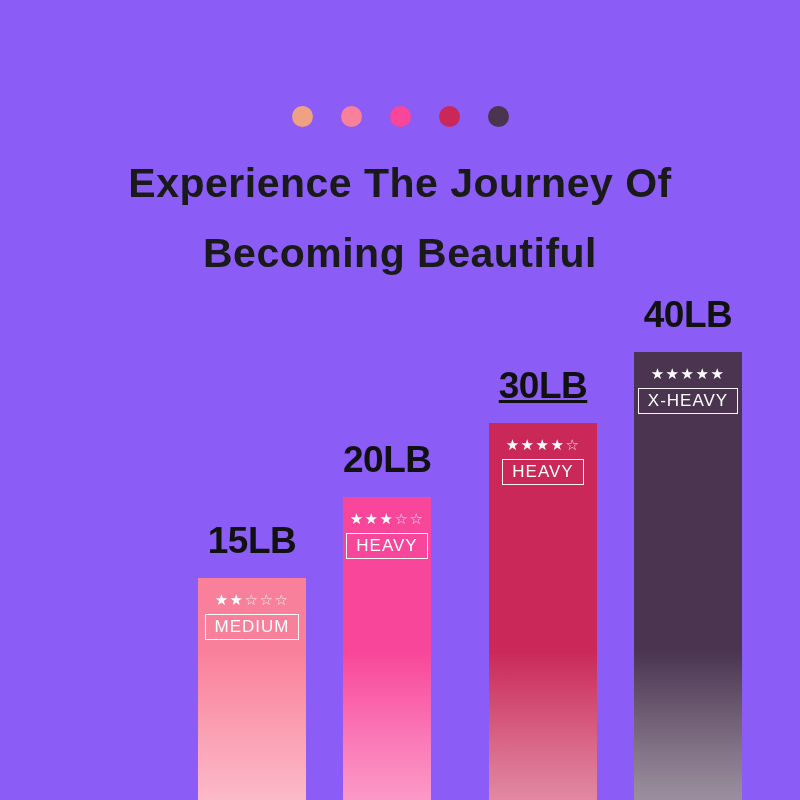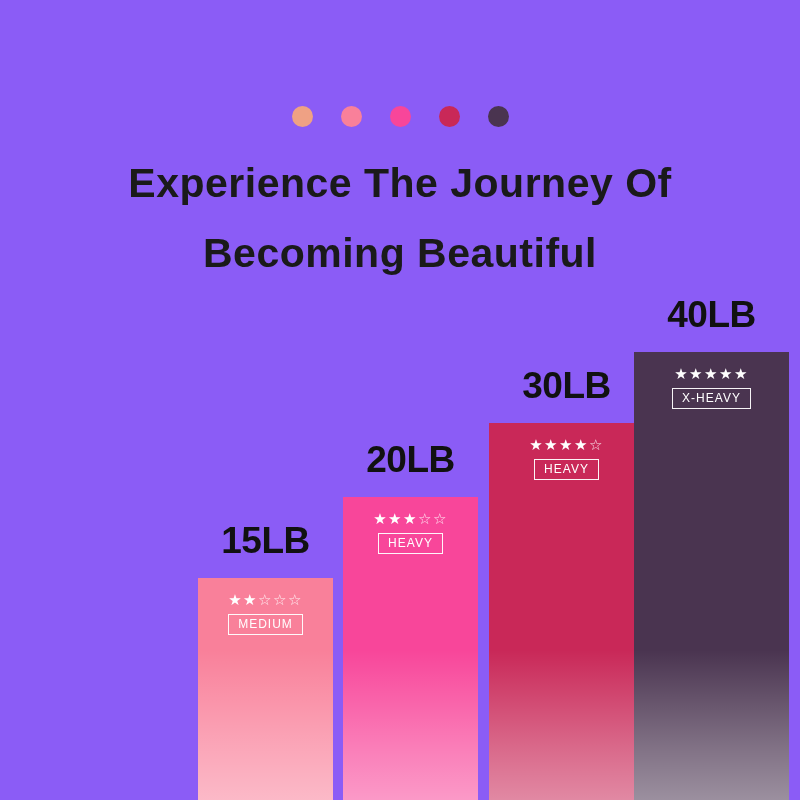--- a/index.html
+++ b/index.html
@@ -61,21 +61,20 @@
   #chart {
     position: absolute;
     left: 0;
     top: 0;
     width: 800px;
     height: 800px;
   }
   .bar-group {
     position: absolute;
     bottom: 0;
-    padding-left: 47px;
   }
   .bar-weight {
     position: absolute;
     left: 0;
     width: 100%;
     text-align: center;
     color: #111111;
     font-size: 37px;
     font-weight: bold;
     letter-spacing: -0.5px;
@@ -116,21 +115,21 @@
     color: #ffffff;
     letter-spacing: 1.5px;
     white-space: nowrap;
   }
   .star-empty {
     opacity: 0.85;
   }
   .badge {
     border: 1.5px solid rgba(255,255,255,0.95);
     color: #ffffff;
-    font-size: 12px;
+    font-size: 17px;
     letter-spacing: 1px;
     padding: 3px 9px 4px 9px;
     line-height: 1;
     white-space: nowrap;
     text-align: right;
   }
 </style>
 </head>
 <body>
 
@@ -143,21 +142,21 @@
     <span class="swatch-dot" style="background: rgb(201, 40, 88);"></span>
     <span class="swatch-dot" style="background: rgb(74, 52, 80);"></span>
   </div>
 
   <div id="headline">
     <span class="line">Experience The Journey Of</span>
     <span class="line">Becoming Beautiful</span>
   </div>
 
   <div id="chart">
-      <div class="bar-group" style="left: 198px; width: 88px; height: 222px;">
+      <div class="bar-group" style="left: 198px; width: 108px; height: 222px;">
         <div class="bar-weight" style="top: -56px;">15LB</div>
         <div class="bar-column" style="height: 222px;">
           <div class="bar-inner" style="background: rgb(249, 128, 154);"></div>
           <div class="bar-fade"></div>
           <div class="bar-content">
             <div class="stars"><span>★★</span><span class="star-empty">☆☆☆</span></div>
             <div class="badge">MEDIUM</div>
           </div>
         </div>
       </div>
@@ -166,21 +165,21 @@
         <div class="bar-column" style="height: 303px;">
           <div class="bar-inner" style="background: rgb(248, 70, 154);"></div>
           <div class="bar-fade"></div>
           <div class="bar-content">
             <div class="stars"><span>★★★</span><span class="star-empty">☆☆</span></div>
             <div class="badge">HEAVY</div>
           </div>
         </div>
       </div>
       <div class="bar-group" style="left: 489px; width: 108px; height: 377px;">
-        <div class="bar-weight" style="top: -56px;">30LB</div>
+        <div class="bar-weight" style="top: -56px; text-decoration: underline;">30LB</div>
         <div class="bar-column" style="height: 377px;">
           <div class="bar-inner" style="background: rgb(201, 40, 88);"></div>
           <div class="bar-fade"></div>
           <div class="bar-content">
             <div class="stars"><span>★★★★</span><span class="star-empty">☆</span></div>
             <div class="badge">HEAVY</div>
           </div>
         </div>
       </div>
       <div class="bar-group" style="left: 634px; width: 108px; height: 448px;">

